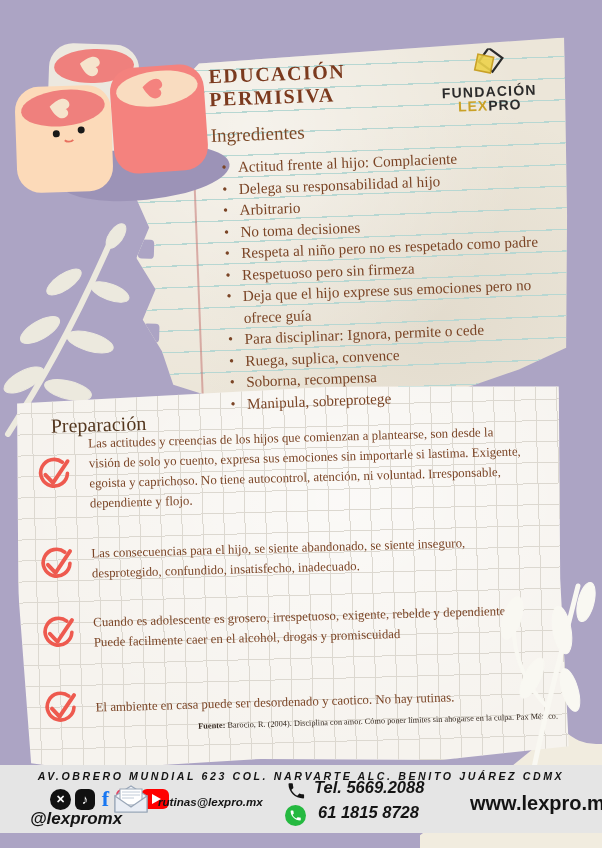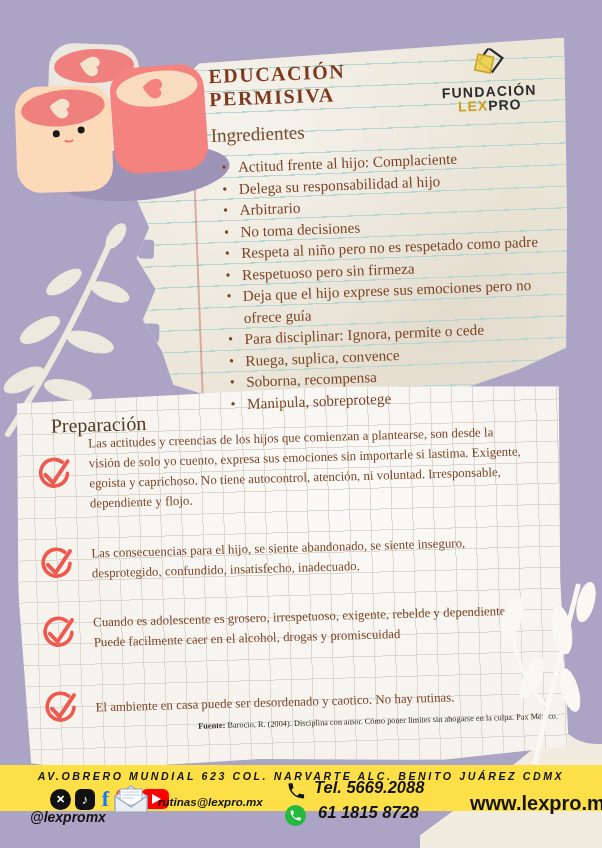--- a/index.html
+++ b/index.html
@@ -74,40 +74,40 @@
   .mallow-shadow { position:absolute; left:58px; top:146px; width:172px; height:54px;
     background:#9c93b7; border-radius:50%; transform:rotate(-6deg); }
   .cyl { position:absolute; }
   .cyl .body { position:absolute; inset:0; border-radius:24px; }
   .cyl .top { position:absolute; border-radius:50%; }
   .cyl svg.heart { position:absolute; }
   .eye { position:absolute; width:7px; height:7px; border-radius:50%; background:#191919; }
   .smile { position:absolute; width:14px; height:9px; border:2.4px solid #e8705f; border-top:none;
     border-left-color:transparent; border-right-color:transparent; border-radius:0 0 10px 10px; }
   
-  .footer-band { position:absolute; left:0; top:765px; width:602px; height:46px;
-    background:#fde047; z-index:7; font-family:"Liberation Sans", sans-serif; color:#141414; }
+  .footer-band { position:absolute; left:0; top:765px; width:602px; height:68px;
+    background:#e5e5e5; z-index:7; font-family:"Liberation Sans", sans-serif; color:#141414; }
   .address { position:absolute; left:0; top:5px; width:100%; text-align:center;
     font-size:10.6px; font-weight:bold; font-style:italic; letter-spacing:2.6px; }
   .social-row { position:absolute; left:50px; top:23px; display:flex; align-items:center; gap:4px; }
   .ic { display:flex; align-items:center; justify-content:center; }
   .ic-x { width:21px; height:21px; border-radius:50%; background:#111; color:#fff;
     font-size:11px; font-weight:bold; }
   .ic-tt { width:20px; height:21px; border-radius:6px; background:#111; color:#fff; font-size:13px; }
   .ic-fb { width:13px; height:22px; color:#1877f2; font-size:22px; font-weight:bold;
     font-family:"Liberation Serif", serif; }
   .ic-ig { width:21px; height:21px; border:2.4px solid #e4405f; border-radius:6px; position:relative; }
   .ic-ig::before { content:""; position:absolute; left:4px; top:4px; width:8px; height:8px;
     border:2.2px solid #e4405f; border-radius:50%; }
   .ic-ig::after { content:""; position:absolute; right:1.5px; top:1.5px; width:2.6px; height:2.6px;
     border-radius:50%; background:#e4405f; }
   .ic-yt { width:28px; height:20px; border-radius:6px; background:#f00; position:relative; }
   .ic-yt::before { content:""; position:absolute; left:11px; top:5px;
     border-left:9px solid #fff; border-top:5px solid transparent; border-bottom:5px solid transparent; }
-  .handle { position:absolute; left:30px; top:44px; font-size:14px; font-weight:bold; font-style:italic; }
+  .handle { position:absolute; left:30px; top:44px; font-size:17px; font-weight:bold; font-style:italic; }
   .envelope { position:absolute; left:112px; top:19px; }
   .email { position:absolute; left:158px; top:30px; font-size:11.6px; font-weight:bold; font-style:italic; }
   .phone-ic { position:absolute; left:286px; top:16px; }
   .phone-txt { position:absolute; left:314px; top:13px; font-size:16.5px; font-weight:bold; font-style:italic; }
   .wa-ic { position:absolute; left:285px; top:40px; width:21px; height:21px; border-radius:50%;
     background:#25b940; display:flex; align-items:center; justify-content:center; }
   .wa-txt { position:absolute; left:318px; top:38px; font-size:16.5px; font-weight:bold; font-style:italic; }
   .website { position:absolute; left:470px; top:27px; font-size:20px; font-weight:bold; }
 </style>
 </head>

